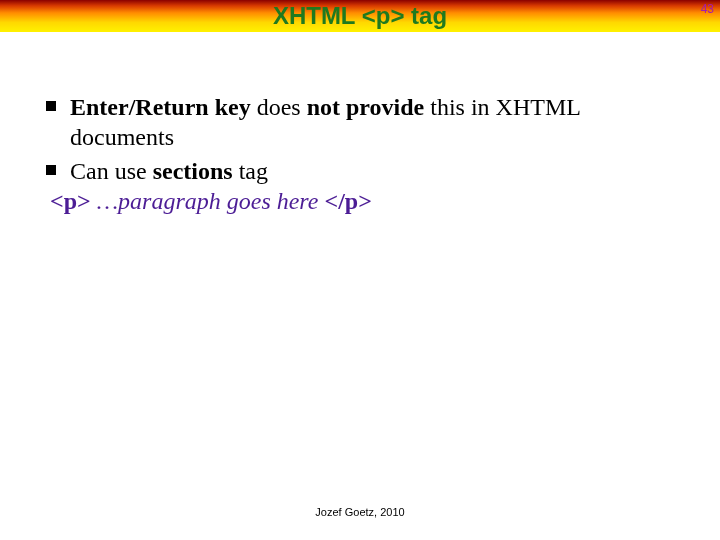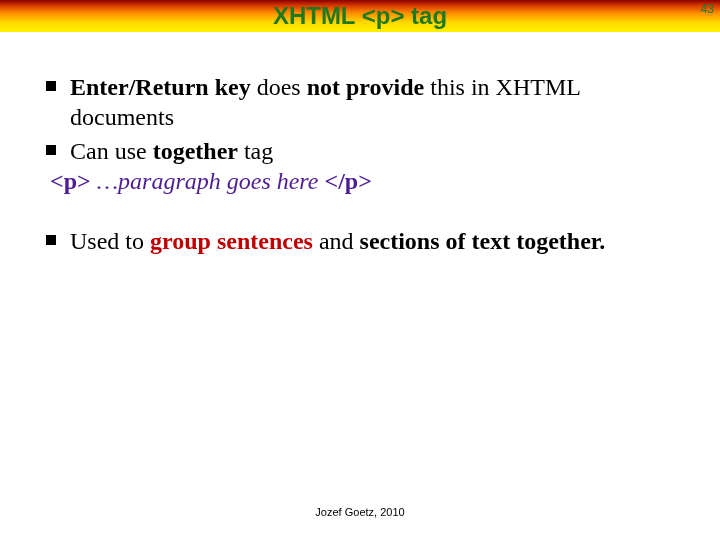--- a/index.html
+++ b/index.html
@@ -30,24 +30,24 @@
     font-weight: bold;
     font-size: 24px;
     color: #1f7a1f;
   }
   .page-number {
     position: absolute;
     top: 2px;
     right: 6px;
     font-family: Arial, Helvetica, sans-serif;
     font-size: 12px;
-    color: #15803d;
+    color: #a21caf;
   }
   .content {
-    padding: 40px 40px 0 40px;
+    padding: 60px 40px 0 40px;
   }
   ul.bullets {
     list-style: none;
     margin: 0 0 30px 0;
   }
   ul.bullets > li {
     position: relative;
     padding-left: 30px;
     font-size: 24px;
     line-height: 1.25;
@@ -93,29 +93,24 @@
 </div>
 <div class="page-number">43</div>
 
 <div class="content">
 
   <ul class="bullets">
     <li>
       <span class="bold">Enter/Return key</span><span> does </span><span class="bold">not provide</span><span> this in XHTML documents</span>
     </li>
     <li>
-      <span>Can use </span><span class="bold">together</span><span> tag</span>
+      <span>Can use </span><span class="bold">sections</span><span> tag</span>
     </li>
   </ul>
   <div class="noli" style="margin-top:-30px; margin-bottom:30px;">
     <span class="bold">&lt;p&gt;</span><span class="italic"> …paragraph goes here </span><span class="bold">&lt;/p&gt;</span>
   </div>
 
-  <ul class="bullets mt-large">
-    <li>
-      <span>Used to </span><span class="bold red">group sentences</span><span> and </span><span class="bold">sections of text together.</span>
-    </li>
-  </ul>
 
 
 </div>
 
 <div class="footer">Jozef Goetz, 2010</div>
 
 </body></html>

